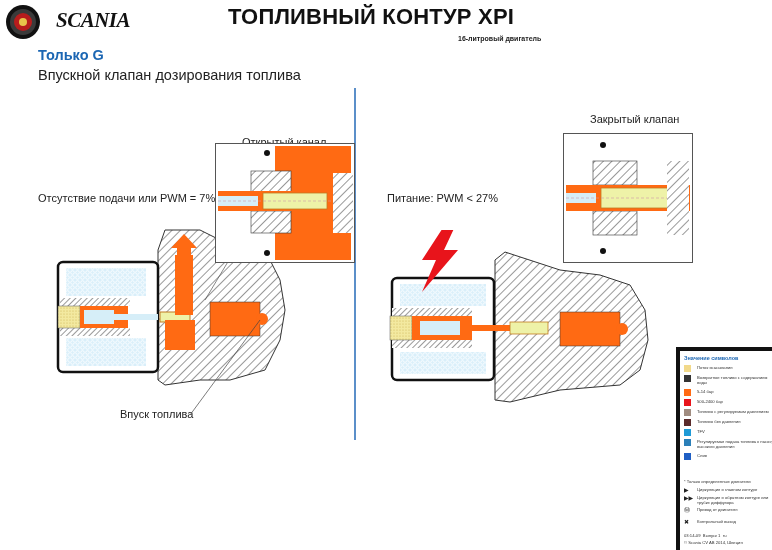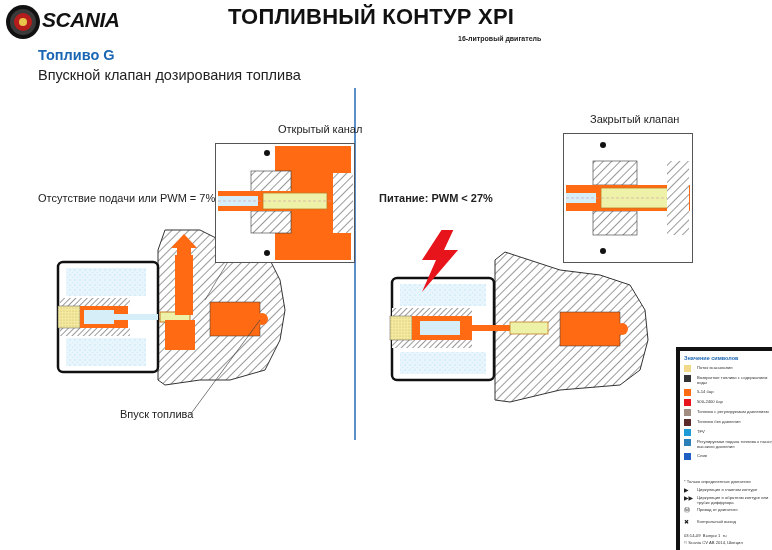--- a/index.html
+++ b/index.html
@@ -1,19 +1,19 @@
 <!DOCTYPE html>
 <html><head>
 <meta charset="utf-8">
 <style>
   html,body{margin:0;padding:0;background:#fff;}
   body{width:772px;height:550px;position:relative;overflow:hidden;font-family:"Liberation Sans",sans-serif;color:#222;}
   .abs{position:absolute;}
   .logo{left:4px;top:3px;width:130px;height:38px;}
-  .brand{left:42px;top:8px;font-weight:bold;font-size:21px;letter-spacing:-0.5px;color:#111;font-family:Liberation Sans, sans-serif;font-style:italic;}
+  .brand{left:56px;top:8px;font-weight:bold;font-size:21px;letter-spacing:-0.5px;color:#111;font-family:Liberation Serif, serif;font-style:italic;}
   .title{left:228px;top:4px;font-weight:bold;font-size:22px;color:#111;letter-spacing:0.2px;}
   .subtitle{left:458px;top:35px;font-size:7px;font-weight:bold;color:#222;}
   .detail{left:38px;top:47px;font-size:14.5px;font-weight:bold;color:#1b66b3;}
   .desc{left:38px;top:67px;font-size:14.5px;color:#222;text-align:right;}
   .sep{left:354px;top:88px;width:2px;height:352px;background:#5b8fc9;}
   .lbl{font-size:11px;color:#222;}
   .legend{left:676px;top:347px;width:96px;height:203px;border-left:4px solid #111;border-top:4px solid #111;background:#fff;}
   .legend .head{position:absolute;left:4px;top:4px;font-size:5.5px;color:#1b66b3;font-weight:bold;}
   .li{position:absolute;left:4px;width:90px;height:10px;}
   .sw{position:absolute;left:0;top:0;width:7px;height:7px;}
@@ -25,31 +25,31 @@
 
 <svg class="abs logo" viewBox="0 0 38 38" style="width:38px;height:38px;">
   <circle cx="19" cy="19" r="17" fill="#111"></circle>
   <circle cx="19" cy="19" r="13" fill="#3a3a3a"></circle>
   <circle cx="19" cy="19" r="9" fill="#b71c1c"></circle>
   <circle cx="19" cy="19" r="4" fill="#e8c44a"></circle>
 </svg>
 <div class="abs brand">SCANIA</div>
 <div class="abs title">ТОПЛИВНЫЙ КОНТУР XPI</div>
 <div class="abs subtitle">16-литровый двигатель</div>
-<div class="abs detail">Топливо G</div>
+<div class="abs detail">Только G</div>
 <div class="abs desc">Впускной клапан дозирования топлива</div>
 
 <div class="abs sep"></div>
 
-<div class="abs lbl" style="left:242px;top:123px;margin-left:36px;">Открытый канал</div>
+<div class="abs lbl" style="left:242px;top:136px;">Открытый канал</div>
 <div class="abs lbl" style="left:38px;top:192px;">Отсутствие подачи или PWM = 7%</div>
 <div class="abs lbl" style="left:120px;top:408px;">Впуск топлива</div>
 
 <div class="abs lbl" style="left:590px;top:113px;">Закрытый клапан</div>
-<div class="abs lbl" style="left:379px;top:192px;font-weight:bold;">Питание: PWM &lt; 27%</div>
+<div class="abs lbl" style="left:387px;top:192px;">Питание: PWM &lt; 27%</div>
 
 <svg width="0" height="0" style="position:absolute">
   <defs>
     <pattern id="hatch" width="6" height="6" patternUnits="userSpaceOnUse" patternTransform="rotate(45)">
       <rect width="6" height="6" fill="#fff"></rect>
       <line x1="0" y1="0" x2="0" y2="6" stroke="#333" stroke-width="1"></line>
     </pattern>
     <pattern id="hatchdense" width="4" height="4" patternUnits="userSpaceOnUse" patternTransform="rotate(45)">
       <rect width="4" height="4" fill="#fff"></rect>
       <line x1="0" y1="0" x2="0" y2="4" stroke="#333" stroke-width="1"></line>

